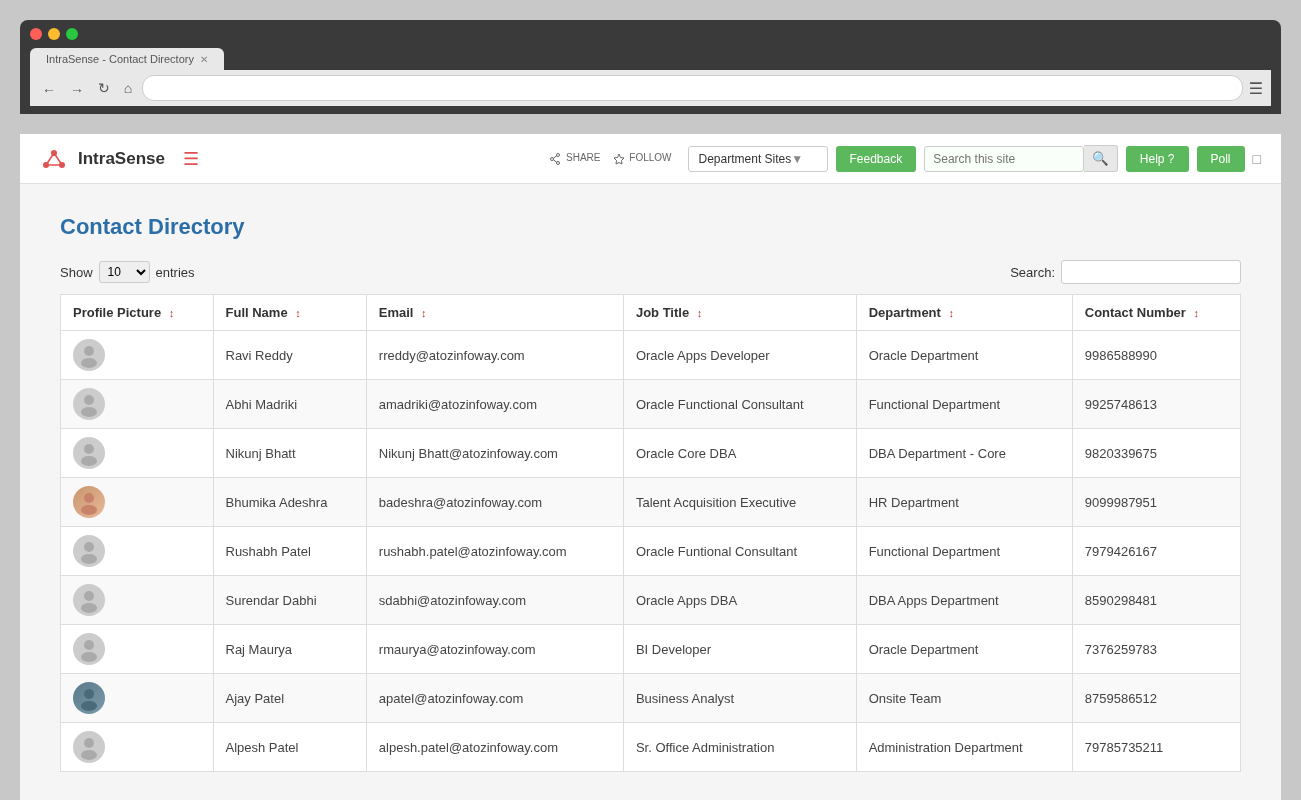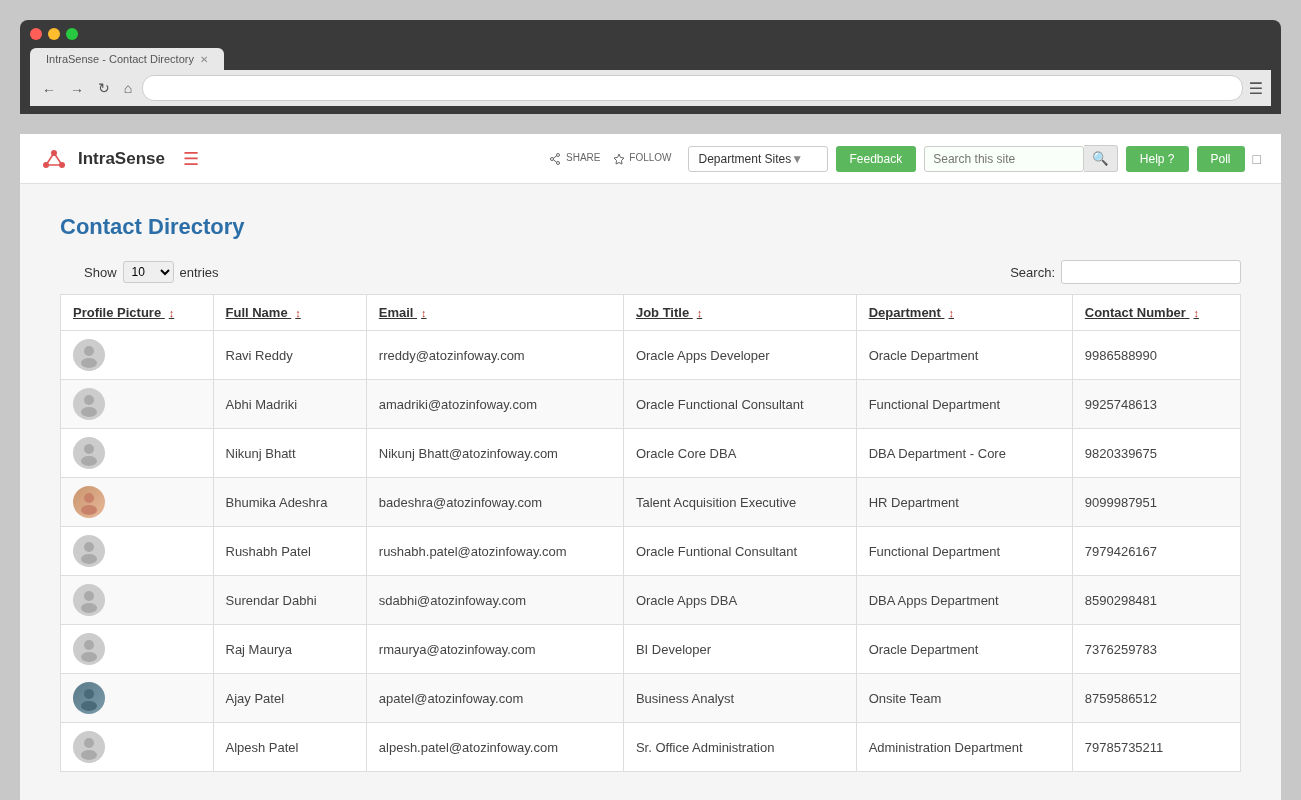--- a/index.html
+++ b/index.html
@@ -201,21 +201,20 @@
       font-weight: bold;
       margin-bottom: 20px;
     }
 
     
     .table-controls {
       display: flex;
       justify-content: space-between;
       align-items: center;
       margin-bottom: 10px;
-      margin-left: 24px;
     }
     .show-entries {
       display: flex;
       align-items: center;
       gap: 6px;
       font-size: 13px;
     }
     .show-entries select {
       border: 1px solid #ccc;
       border-radius: 3px;
@@ -245,21 +244,20 @@
     }
     .data-table th {
       background: white;
       border: 1px solid #ddd;
       padding: 10px 12px;
       text-align: left;
       font-size: 13px;
       font-weight: bold;
       color: #333;
       white-space: nowrap;
-      text-decoration: underline;
     }
     .data-table th .sort-icon {
       color: #c0392b;
       font-size: 11px;
       margin-left: 4px;
     }
     .data-table td {
       border: 1px solid #ddd;
       padding: 8px 12px;
       font-size: 13px;

